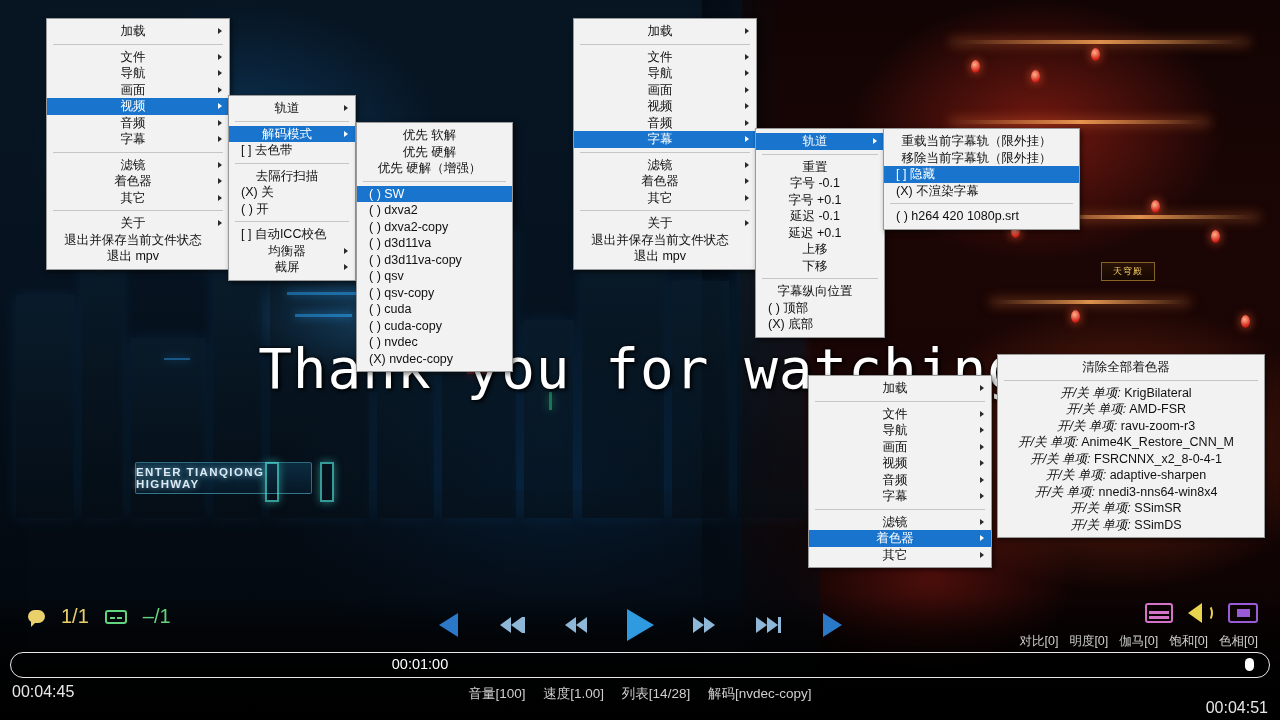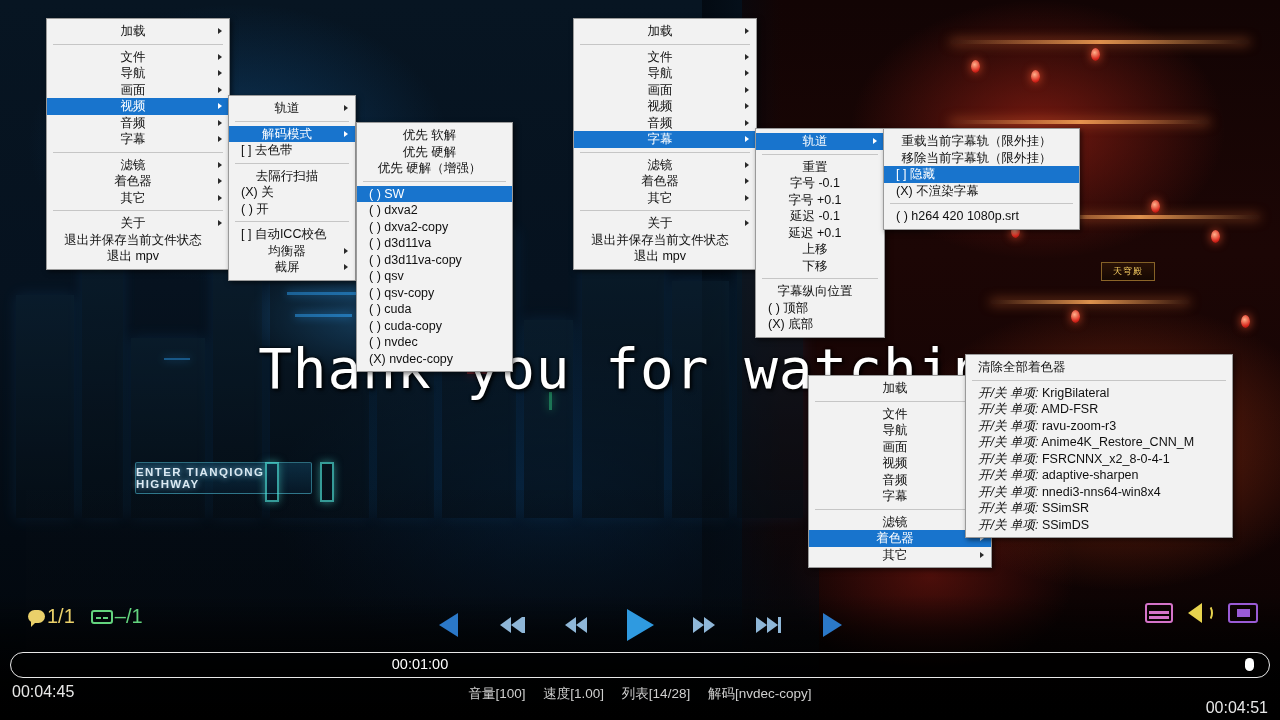--- a/index.html
+++ b/index.html
@@ -71,21 +71,21 @@
     width:0;height:0;border-left:4px solid #2a2a2a;border-top:3.5px solid transparent;
     border-bottom:3.5px solid transparent;}
   .mi.hl .arrow{border-left-color:#fff;}
   .msep{height:1px;background:#c6c6c6;margin:4px 6px;}
   .mi .ind{display:inline-block;min-width:20px;font-style:italic;}
 
   
   #osc{position:absolute;left:0;right:0;bottom:0;height:125px;z-index:40;
     background:linear-gradient(180deg,rgba(0,0,0,0) 0%,rgba(0,0,0,.55) 32%,rgba(0,0,0,.92) 70%,#000 100%);}
   #track-badges{position:absolute;left:28px;top:10px;display:flex;align-items:center;gap:16px;}
-  .badge{display:flex;align-items:center;gap:2px;font-size:20px;}
+  .badge{display:flex;align-items:center;gap:16px;font-size:20px;}
   .badge.audio{color:#ead06a;}
   .badge.sub{color:#63d47e;}
   .bub{width:17px;height:13px;border-radius:7px;background:#ead06a;position:relative;}
   .bub:after{content:"";position:absolute;left:3px;bottom:-4px;border-top:6px solid #ead06a;
     border-right:6px solid transparent;}
   .ccbox{width:22px;height:14px;border:2px solid #63d47e;border-radius:3px;
     position:relative;box-sizing:border-box;}
   .ccbox:before,.ccbox:after{content:"";position:absolute;top:5px;height:2px;background:#63d47e;}
   .ccbox:before{left:3px;width:5px;}
   .ccbox:after{left:10px;width:5px;}
@@ -292,21 +292,21 @@
   <div class="mi center"><span>画面</span><i class="arrow"></i></div>
   <div class="mi center"><span>视频</span><i class="arrow"></i></div>
   <div class="mi center"><span>音频</span><i class="arrow"></i></div>
   <div class="mi center"><span>字幕</span><i class="arrow"></i></div>
   <div class="msep"></div>
   <div class="mi center"><span>滤镜</span><i class="arrow"></i></div>
   <div class="mi center hl"><span>着色器</span><i class="arrow"></i></div>
   <div class="mi center"><span>其它</span><i class="arrow"></i></div>
 </div>
 
-<div class="menu" style="left:965px;top:354px;width:266px;">
+<div class="menu" style="left:997px;top:354px;width:266px;text-align:center;">
   <div class="mi">清除全部着色器</div>
   <div class="msep"></div>
   <div class="mi"><span class="ind">开/关 单项:</span> <span>KrigBilateral</span></div>
   <div class="mi"><span class="ind">开/关 单项:</span> <span>AMD-FSR</span></div>
   <div class="mi"><span class="ind">开/关 单项:</span> <span>ravu-zoom-r3</span></div>
   <div class="mi"><span class="ind">开/关 单项:</span> <span>Anime4K_Restore_CNN_M</span></div>
   <div class="mi"><span class="ind">开/关 单项:</span> <span>FSRCNNX_x2_8-0-4-1</span></div>
   <div class="mi"><span class="ind">开/关 单项:</span> <span>adaptive-sharpen</span></div>
   <div class="mi"><span class="ind">开/关 单项:</span> <span>nnedi3-nns64-win8x4</span></div>
   <div class="mi"><span class="ind">开/关 单项:</span> <span>SSimSR</span></div>
@@ -363,20 +363,27 @@
       </div>
     <div class="ic-spk">
         <span class="cone"></span>
         <span class="wv"></span>
       </div>
     <div class="ic-screen">
         <i></i>
       </div>
   </div>
 
+  <div id="color-stats">
+    <span>对比[0]</span>
+    <span>明度[0]</span>
+    <span>伽马[0]</span>
+    <span>饱和[0]</span>
+    <span>色相[0]</span>
+  </div>
 
   <div id="seek-wrap">
     <div id="seekbar"></div>
     <div id="seek-time">00:01:00</div>
     <div id="seek-knob"></div>
   </div>
 
   <div id="time-left">00:04:45</div>
   <div id="time-right">00:04:51</div>
 

